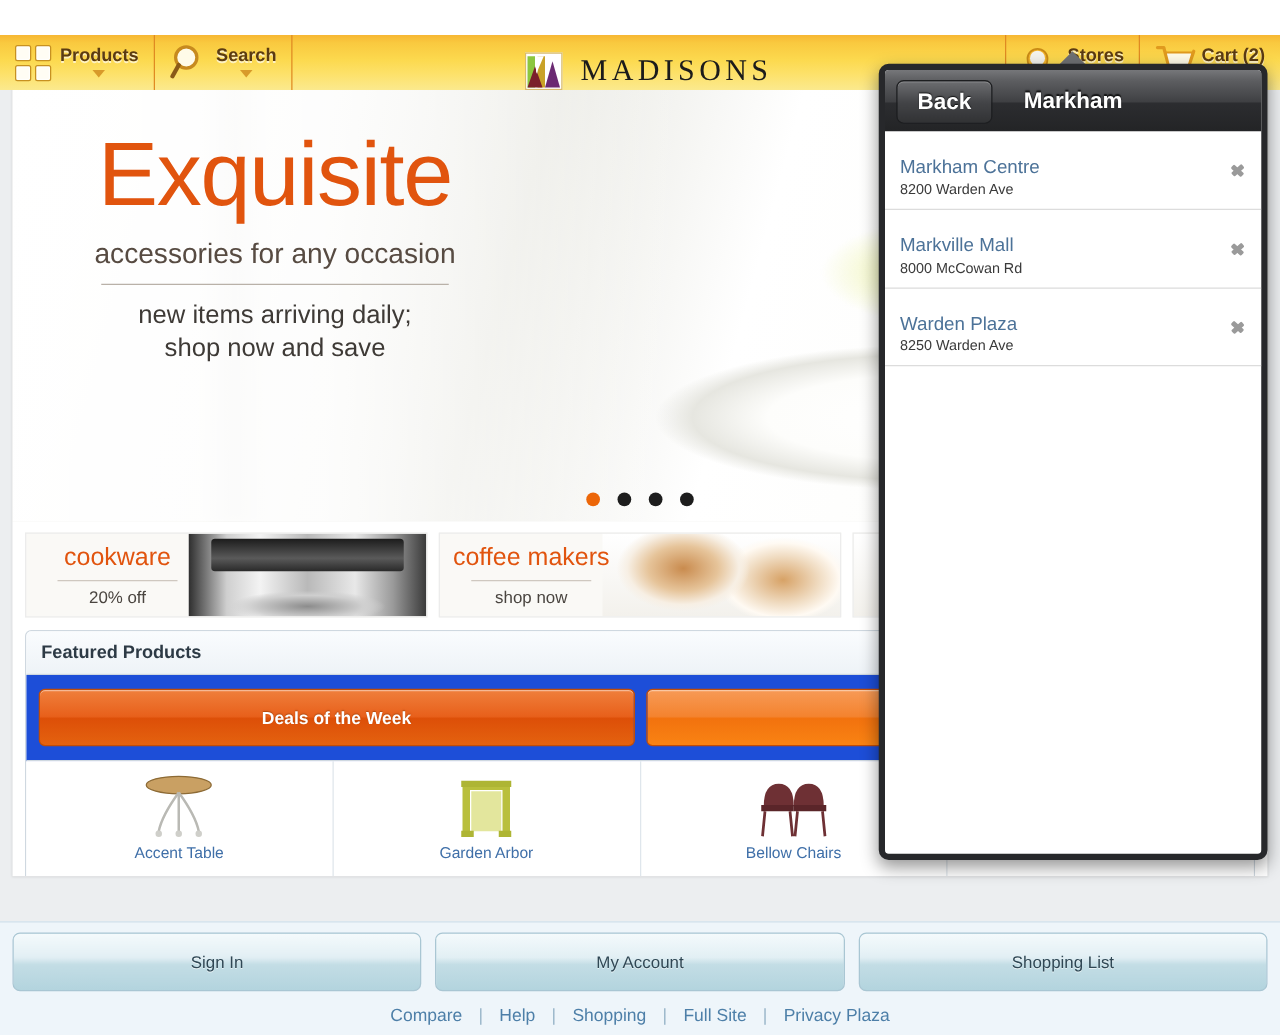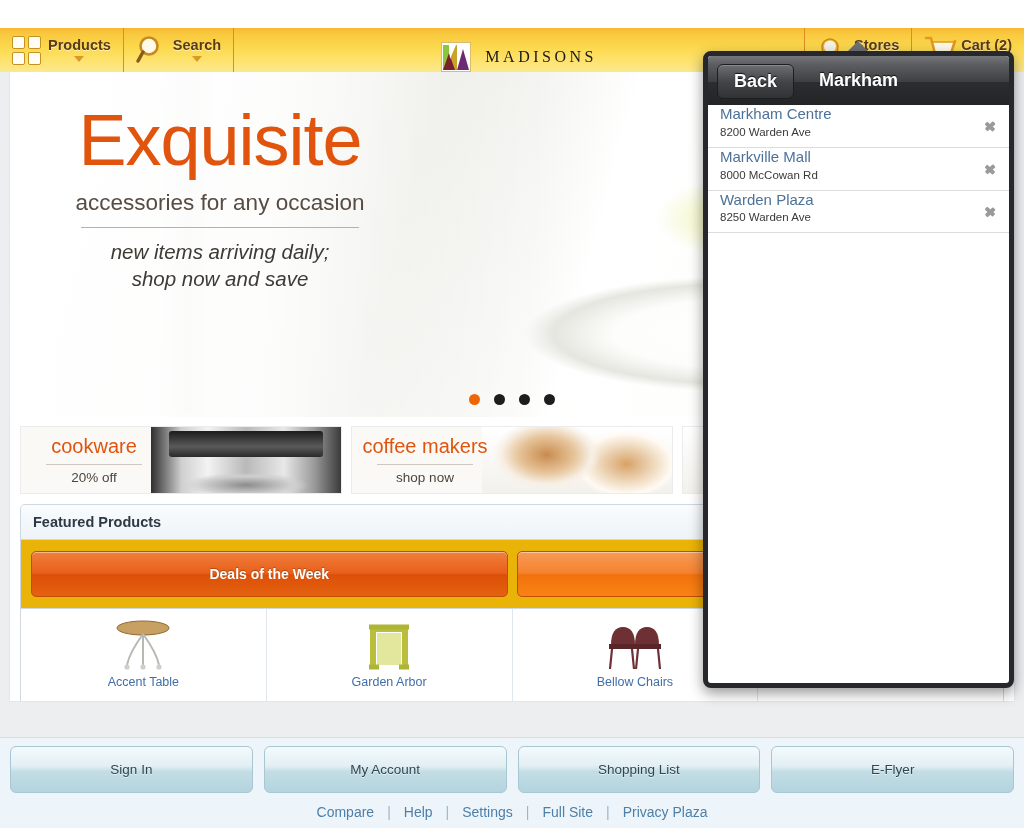--- a/index.html
+++ b/index.html
@@ -39,21 +39,21 @@
   }
   .logo-wrap {
     flex: 1; display: flex; align-items: center; justify-content: center; gap: 14px;
   }
   .logo-mark {
     width: 30px; height: 30px; background: #fff;
     border: 1px solid #d8bb6d;
     position: relative; overflow: hidden;
   }
   .logo-word {
-    font-size: 16px; letter-spacing: 3.5px; color: #1b1b1b;
+    font-size: 24px; letter-spacing: 3.5px; color: #1b1b1b;
     font-family: "Liberation Serif", serif; font-weight: 400;
   }
   
   .ico-grid { display: grid; grid-template-columns: 13px 13px; grid-gap: 3px; }
   .ico-grid i {
     display: block; width: 13px; height: 13px; border-radius: 2px;
     background: #fffdf4; border: 1px solid #c79121;
     box-shadow: inset 0 0 0 1px rgba(255,255,255,.7);
   }
   .ico-wrap { width: 30px; height: 32px; position: relative; }
@@ -112,21 +112,21 @@
     font-size: 72px; line-height: 1; color: #e1540e; font-weight: 400;
     letter-spacing: -1px;
   }
   .h-sub {
     font-size: 22.5px; color: #574b42; margin-top: 14px; font-weight: 400;
   }
   .h-hr {
     width: 278px; height: 1px; background: #b9b1a8; margin: 11px auto 0;
   }
   .h-sub2 {
-    font-size: 20.5px; color: #3e3a36; margin-top: 10px; line-height: 1.33; font-style: italic;
+    font-size: 20.5px; color: #3e3a36; margin-top: 10px; line-height: 1.33;
   }
   .dots {
     position: absolute; left: 0; right: 0; bottom: 12px;
     display: flex; justify-content: center; gap: 14px;
   }
   .dots i { width: 11px; height: 11px; border-radius: 50%; background: #1d1d1d; display: block; }
   .dots i.on { background: #ec6608; }
 
   
   .promos { display: flex; gap: 9px; padding: 9px 10px 10px; background: #fff; }
@@ -161,21 +161,21 @@
   .fp {
     margin: 0 10px; border: 1px solid #cfd8e0; border-bottom: none;
     border-radius: 5px 5px 0 0; overflow: hidden;
   }
   .fp-head {
     height: 35px; padding: 0 12px; display: flex; align-items: center;
     background: linear-gradient(to bottom, #fafcfe, #eef3f7);
     border-bottom: 1px solid #cfd8e0;
     font-size: 14.5px; font-weight: bold; color: #2d3a45;
   }
-  .fp-tabs { display: flex; gap: 9px; padding: 11px 10px; background: #eab308; border-bottom: 1px solid #cfd8e0; }
+  .fp-tabs { display: flex; gap: 9px; padding: 11px 10px; background: #1d4ed8; border-bottom: 1px solid #cfd8e0; }
   .otab {
     flex: 1; height: 46px; border-radius: 5px;
     display: flex; align-items: center; justify-content: center;
     color: #fff; font-size: 14px; font-weight: bold;
     text-shadow: 0 -1px 1px rgba(120,50,0,.55);
     border: 1px solid #c24d07;
     box-shadow: inset 0 1px 0 rgba(255,255,255,.45);
   }
   .otab.a { background: linear-gradient(to bottom, #ef7f3c 0%, #e8601b 48%, #dd4f08 52%, #e4620f 100%); }
   .otab.b { background: linear-gradient(to bottom, #f79a56 0%, #f4832f 48%, #f2720e 52%, #f98313 100%); }
@@ -242,21 +242,21 @@
     position: absolute; left: 9px; top: 8px;
     padding: 6px 16px; border-radius: 6px;
     background: linear-gradient(to bottom, #6d6e71, #434447 52%, #313234);
     border: 1px solid #1d1e20;
     color: #fff; font-size: 18px; font-weight: bold;
     text-shadow: 0 -1px 1px rgba(0,0,0,.8);
     box-shadow: inset 0 1px 0 rgba(255,255,255,.2);
   }
   .panel-list { background: #fff; }
   .prow {
-    position: relative; padding: 0 34px 9px 12px;
+    position: relative; padding: 20px 34px 9px 12px;
     border-bottom: 1px solid #dcdcdc;
   }
   .prow-t { font-size: 15px; color: #4c7298; line-height: 1.25; }
   .prow-s { font-size: 11.5px; color: #3a3a3a; margin-top: 2px; }
   .chev {
     position: absolute; right: 13px; top: 50%; margin-top: -8px;
     width: 11px; height: 16px;
   }
   .chev::before, .chev::after {
     content: ""; position: absolute; left: 1px; width: 11px; height: 3.6px;
@@ -487,28 +487,27 @@
 
       </div>
     </div>
   </div>
 
   <div class="footer">
     <div class="fbtns">
       <div class="fbtn">Sign In</div>
       <div class="fbtn">My Account</div>
       <div class="fbtn">Shopping List</div>
-      <div class="fbtn">E-Flyer</div>
     </div>
     <div class="flinks">
       <span>Compare</span>
       <span class="sep">|</span>
       <span>Help</span>
       <span class="sep">|</span>
-      <span>Settings</span>
+      <span>Shopping</span>
       <span class="sep">|</span>
       <span>Full Site</span>
       <span class="sep">|</span>
       <span>Privacy Plaza</span>
     </div>
   </div>
 
 </div>
 
 </body></html>

